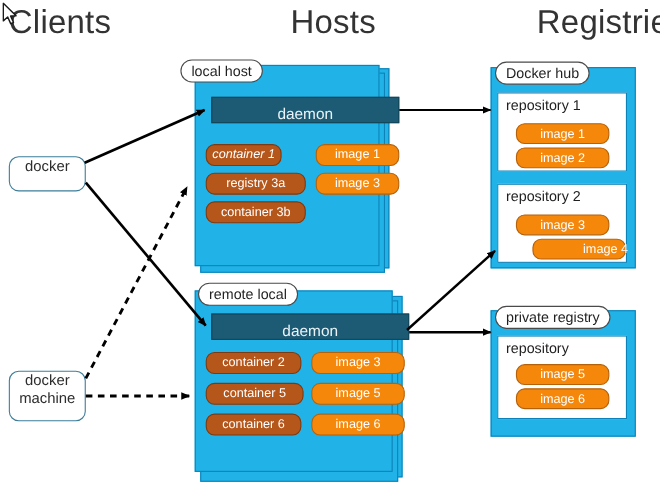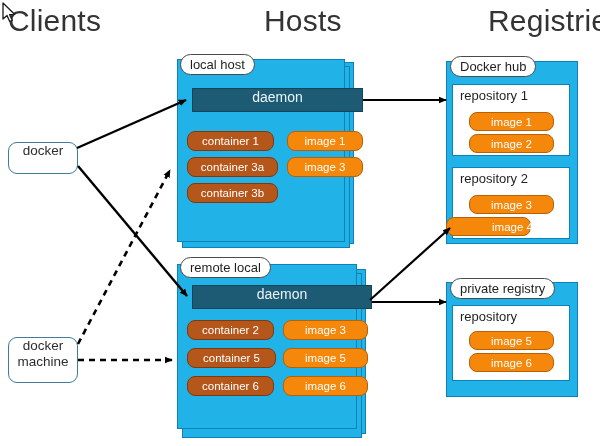--- a/index.html
+++ b/index.html
@@ -75,21 +75,21 @@
   }
 
   
   .daemon{
     position:absolute;
     background:#1d5a73;
     border:1.4px solid #12455a;
     box-sizing:border-box;
     color:#eaf4f8;
     font-size:14px;
-    display:flex;align-items:flex-start;justify-content:center;
+    display:flex;align-items:flex-end;justify-content:center;
     z-index:5;
   }
 
   
   .pill{
     position:absolute;
     border-radius:8px;
     box-sizing:border-box;
     display:flex;align-items:center;justify-content:center;
     font-size:11.5px;
@@ -144,31 +144,31 @@
   <div class="client-box" id="client-docker-machine">
     <span>docker</span>
     <span>machine</span>
   </div>
 
   <div class="stack">
     <div class="layer" style="left:186px;top:62px;width:168px;height:182px;"></div>
     <div class="layer" style="left:182px;top:66px;width:168px;height:182px;"></div>
     <div class="face" style="left:177px;top:59px;width:168px;height:183px;"></div>
   </div>
-  <div class="tab" style="left:180px;top:54px;">
+  <div class="tab" style="left:164px;top:54px;">
     <span>local host</span>
   </div>
   <div class="daemon" style="left:192px;top:88px;width:171px;height:24px;">
     <span>daemon</span>
   </div>
-  <div class="pill container" style="left:187px;top:131px;width:87px;height:20px;">
+  <div class="pill container" style="left:187px;top:131px;width:69px;height:20px;font-style:italic;">
     <span>container 1</span>
   </div>
   <div class="pill container" style="left:187px;top:157px;width:91px;height:20px;">
-    <span>container 3a</span>
+    <span>registry 3a</span>
   </div>
   <div class="pill container" style="left:187px;top:183px;width:91px;height:20px;">
     <span>container 3b</span>
   </div>
   <div class="pill image" style="left:287px;top:131px;width:76px;height:20px;">
     <span>image 1</span>
   </div>
   <div class="pill image" style="left:287px;top:157px;width:76px;height:20px;">
     <span>image 3</span>
   </div>
@@ -217,21 +217,21 @@
   <div class="pill image" style="left:469px;top:134px;width:85px;height:19px;">
     <span>image 2</span>
   </div>
 
   <div class="repo" style="left:452px;top:167px;width:118px;height:72px;">
     <span class="repo-label">repository 2</span>
   </div>
   <div class="pill image" style="left:469px;top:195px;width:85px;height:19px;">
     <span>image 3</span>
   </div>
-  <div class="pill image" style="left:446px;top:217px;width:85px;height:19px;padding-left:48px;">
+  <div class="pill image" style="left:484px;top:217px;width:85px;height:19px;padding-left:48px;">
     <span>image 4</span>
   </div>
 
   <div class="reg-panel" style="left:446px;top:282px;width:132px;height:115px;"></div>
   <div class="tab" style="left:450px;top:278px;">
     <span>private registry</span>
   </div>
   <div class="repo" style="left:452px;top:305px;width:118px;height:76px;">
     <span class="repo-label">repository</span>
   </div>

